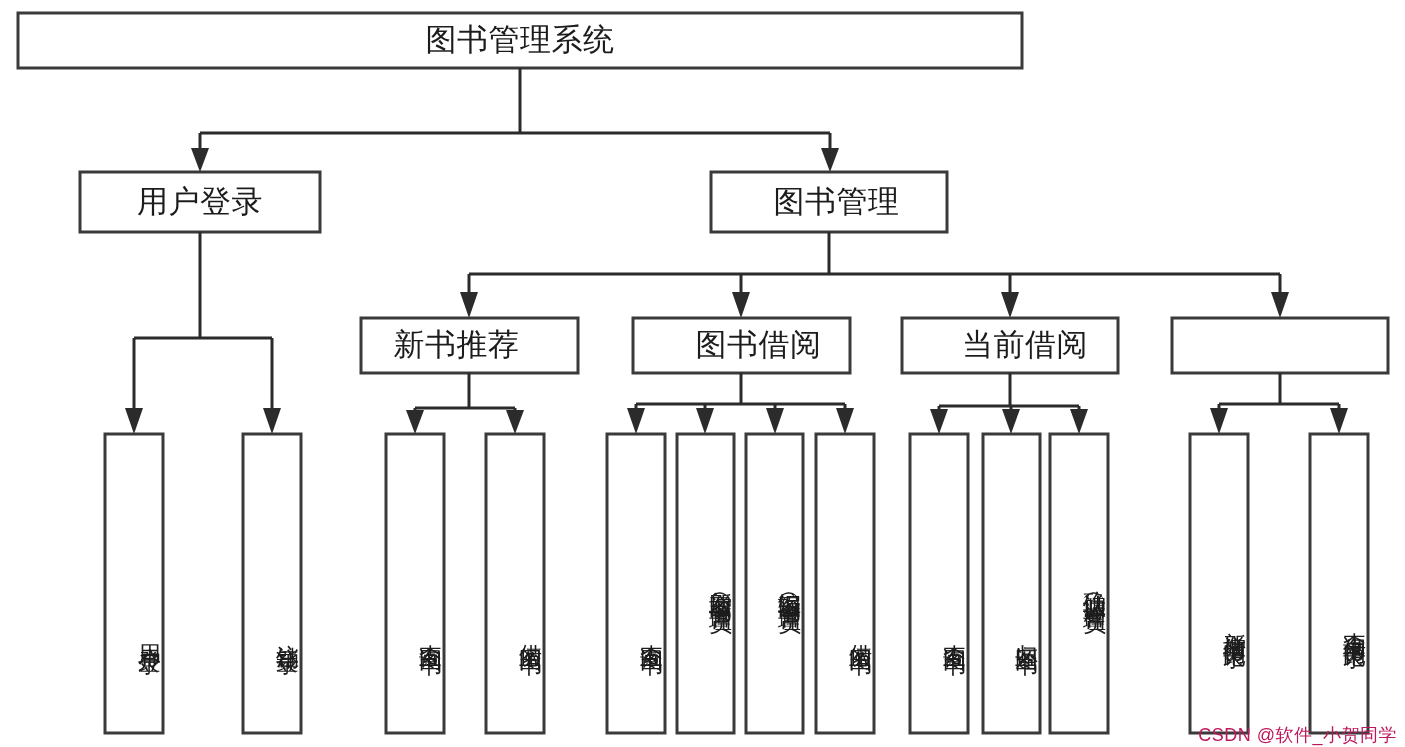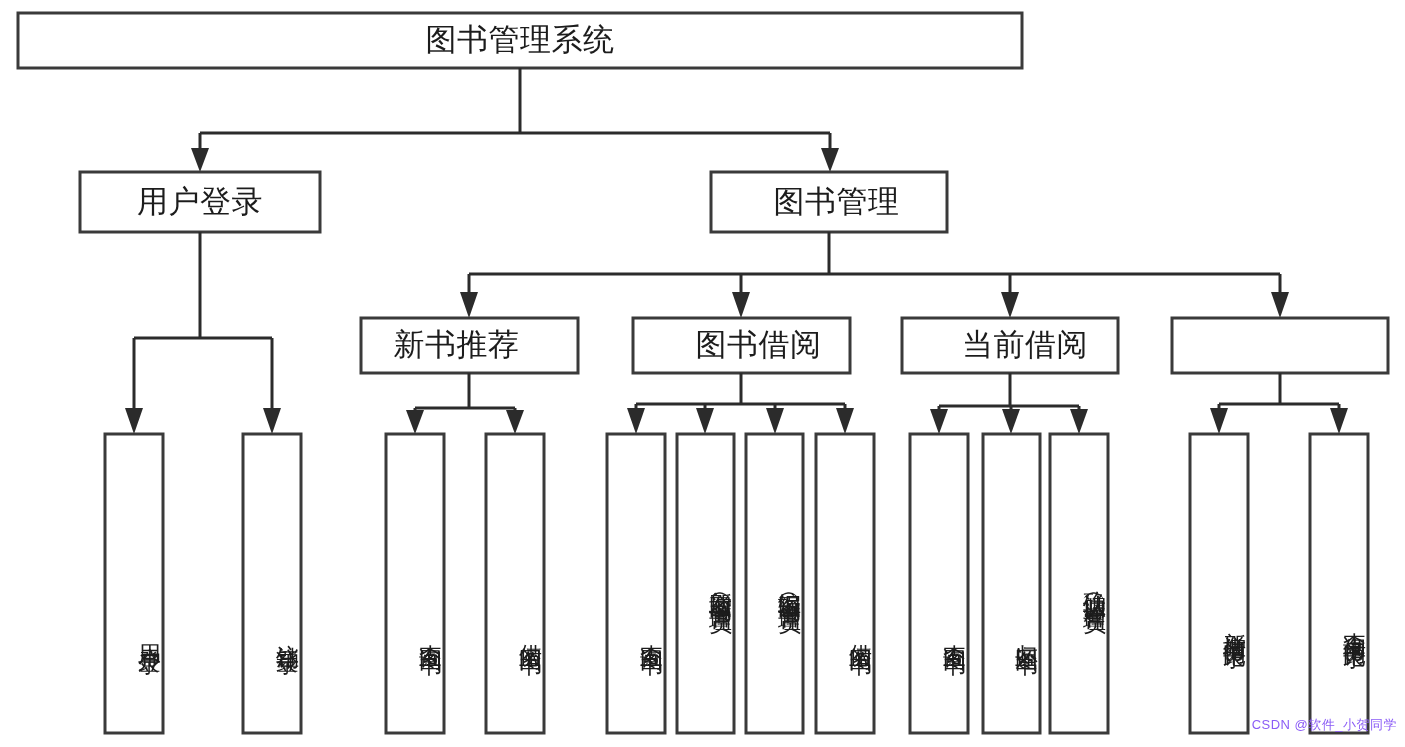--- a/index.html
+++ b/index.html
@@ -66,23 +66,23 @@
   }
   .vert-label.pad-mid {
     padding-top: 78px;
   }
   .vert-label.pad-big {
     padding-top: 96px;
   }
   .watermark {
     position: absolute;
     right: 8px;
-    bottom: 13px;
-    font-size: 13px;
-    color: #8b5cf6;
+    bottom: 0;
+    font-size: 18px;
+    color: #be185d;
     font-family: "Liberation Sans", "DejaVu Sans", sans-serif;
     letter-spacing: 0.5px;
     white-space: nowrap;
   }
 </style>
 </head>
 <body>
 
 <div id="diagram-root">
 

